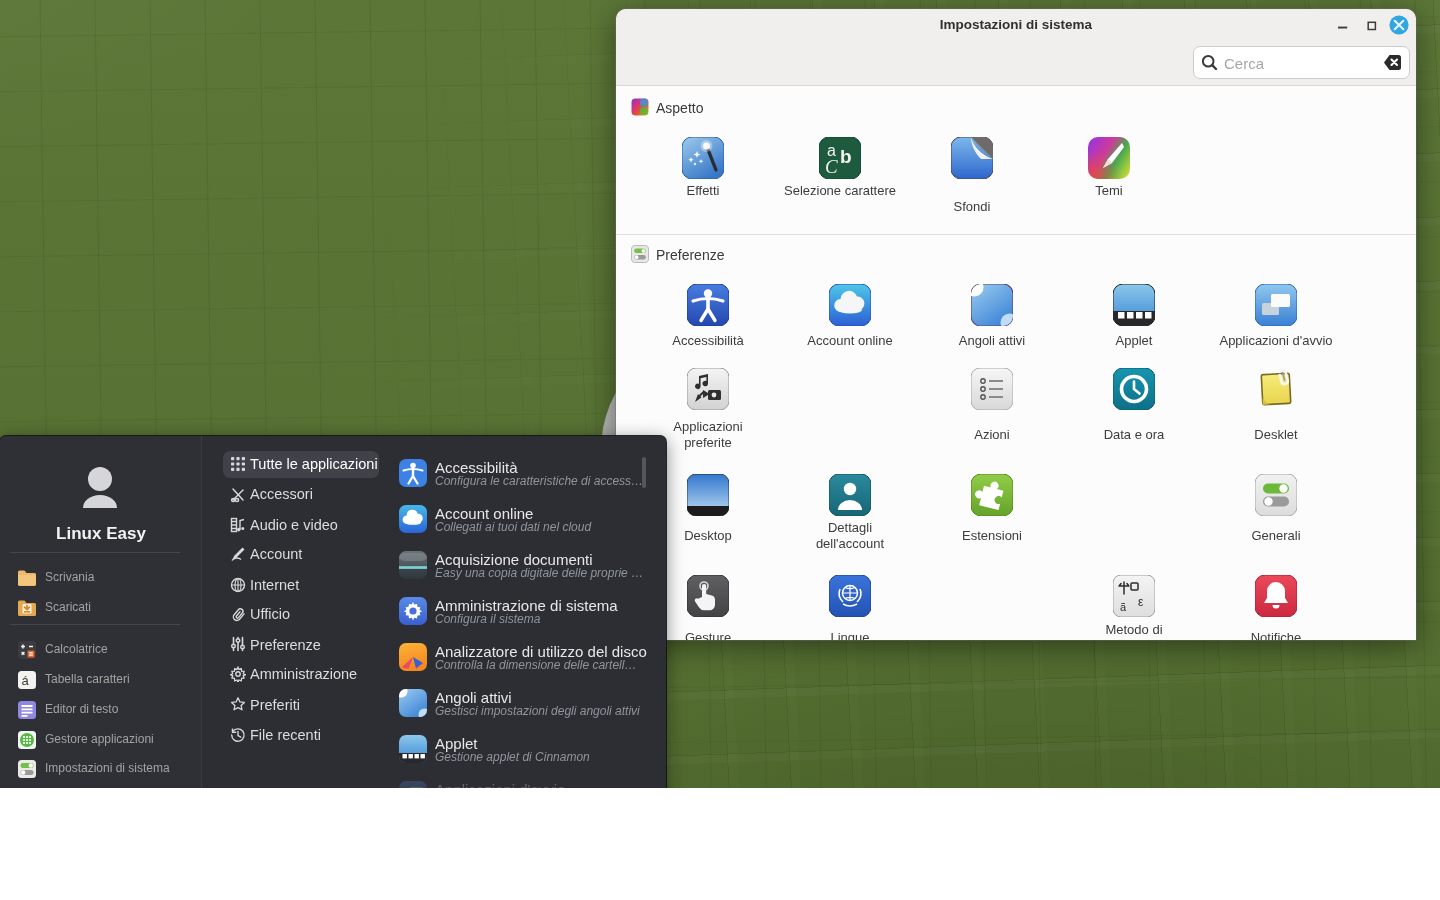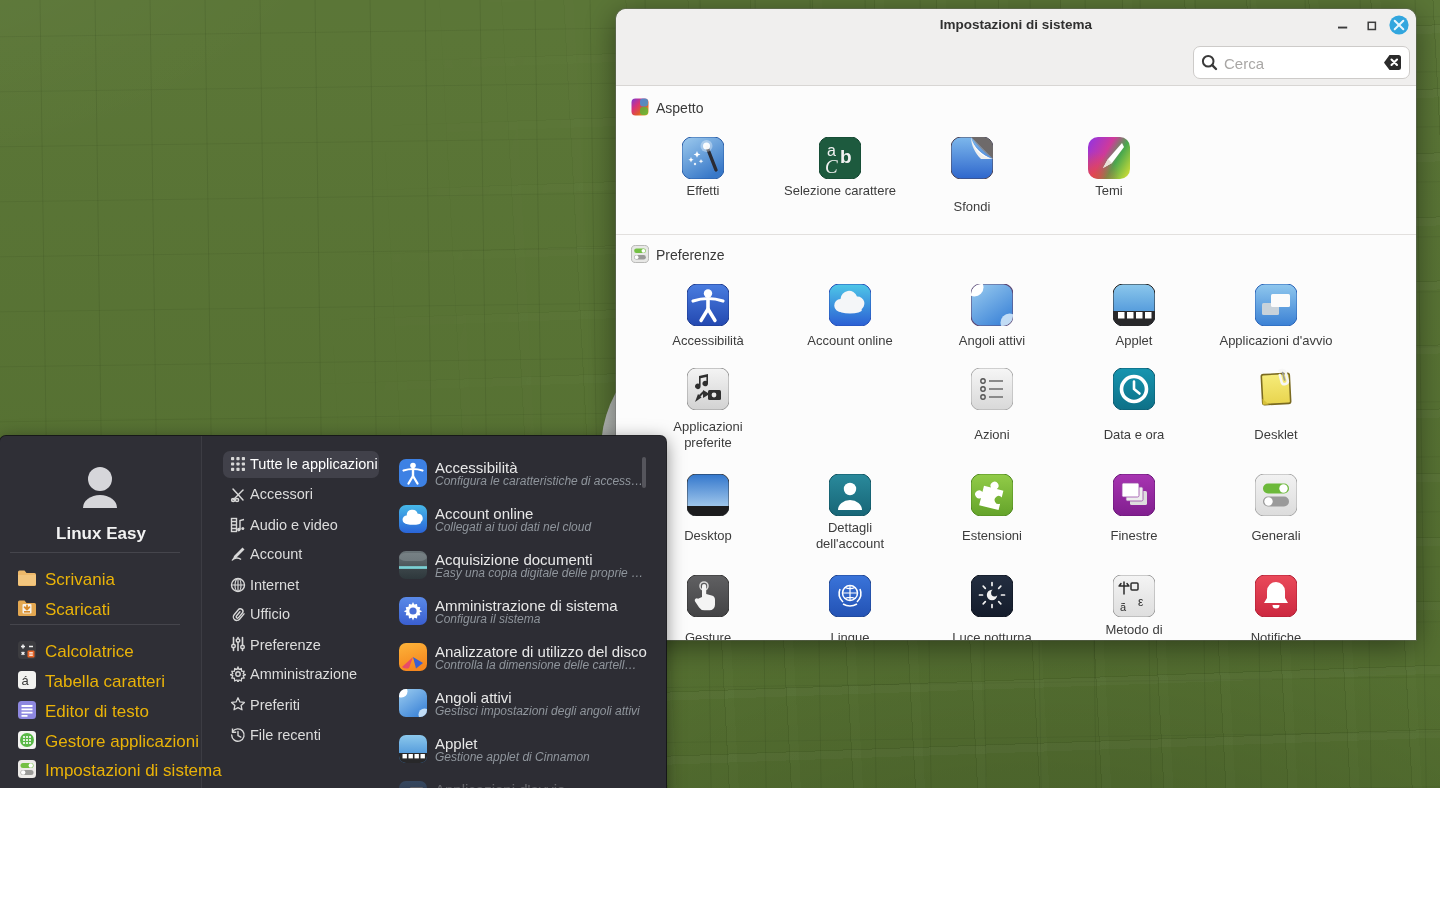--- a/index.html
+++ b/index.html
@@ -51,21 +51,21 @@
 .cell svg{display:block;margin:0 auto;}
 .lb{font-size:13px;line-height:16px;color:#3c3c3c;margin-top:0;}
 .lb2{height:32px;display:flex;flex-direction:column;justify-content:center;}
 
 
 #menu{left:0;top:436px;width:666px;height:423px;background:#2d2d34;
  border-radius:6px 6px 0 0;box-shadow:0 0 0 1px rgba(18,18,22,0.9), 0 4px 18px rgba(0,0,0,0.5);}
 #sidebar{position:absolute;left:0;top:0;width:202px;height:423px;background:#2f2f36;
  border-right:1px solid #3c3c43;border-radius:6px 0 0 0;}
 .mssep{position:absolute;left:10px;width:170px;height:1px;background:#45454c;}
-.mitem{position:absolute;font-size:17px;color:#eab308;white-space:nowrap;}
+.mitem{position:absolute;font-size:12px;color:#a3a3a3;white-space:nowrap;}
 .catitem{position:absolute;left:250px;font-size:14.5px;color:#dcdcdc;white-space:nowrap;}
 .appt{position:absolute;left:435px;font-size:15px;color:#e8e8e8;white-space:nowrap;}
 .apps{position:absolute;left:435px;font-size:12px;color:#8f959c;white-space:nowrap;font-style:italic;}
 #mselect{position:absolute;left:223px;top:15px;width:156px;height:27px;background:#41414a;border-radius:7px;}
 #msearch{position:absolute;left:223px;top:382px;width:430px;height:31px;background:#35353d;
  border:2px solid #3886bd;border-radius:4px;}
 .mcirc{position:absolute;width:33px;height:33px;border-radius:50%;background:#47474e;top:375px;}
 
 
 #panel{left:0;top:859px;width:1440px;height:41px;background:#1b1b1f;}
@@ -382,35 +382,20 @@
               <stop offset="1" stop-color="#64a32a"></stop>
             </linearGradient>
           </defs>
         <rect width="42" height="42" rx="10" fill="url(#gEs)" stroke="#528a20" stroke-width="1"></rect>
         <g transform="rotate(14 21 21)">
           <path d="M11 14 h7.2 a4 4 0 1 1 6 0 H 31 v7 a4 4 0 1 0 0 6.5 V 34 H 11 v-7.5 a4 4 0 1 1 0-6 Z" fill="#fff"></path>
         </g>
       </svg>
       <div class="lb lb2" style="margin-top:4px">Estensioni</div>
     </div>
-    <div class="cell" style="left:443px;top:465px">
-      <svg width="42" height="42" viewBox="0 0 42 42">
-        <defs>
-            <linearGradient id="gFi" x1="0" y1="0" x2="0" y2="1">
-          <stop offset="0" stop-color="#a835b2"></stop>
-              <stop offset="1" stop-color="#801e8e"></stop>
-            </linearGradient>
-          </defs>
-        <rect width="42" height="42" rx="10" fill="url(#gFi)" stroke="#6a1878" stroke-width="1"></rect>
-        <rect x="17" y="17" width="17" height="14" rx="1.5" fill="#ddd"></rect>
-        <rect x="13" y="13" width="17" height="14" rx="1.5" fill="#eee" stroke="#9a4aa8" stroke-width="0.8"></rect>
-        <rect x="9" y="9" width="17" height="14" rx="1.5" fill="#fff" stroke="#9a4aa8" stroke-width="0.8"></rect>
-      </svg>
-      <div class="lb lb2" style="margin-top:4px">Finestre</div>
-    </div>
     <div class="cell" style="left:585px;top:465px">
       <svg width="42" height="42" viewBox="0 0 42 42">
         <defs>
             <linearGradient id="gGe" x1="0" y1="0" x2="0" y2="1">
           <stop offset="0" stop-color="#f2f2f2"></stop>
               <stop offset="1" stop-color="#dcdcdc"></stop>
             </linearGradient>
           </defs>
         <rect width="42" height="42" rx="9" fill="url(#gGe)" stroke="#a8a8a8" stroke-width="1"></rect>
         <rect x="8" y="9.5" width="26" height="10" rx="5" fill="#6cb93a"></rect>
@@ -443,37 +428,20 @@
               <stop offset="1" stop-color="#2352b4"></stop>
             </linearGradient>
           </defs>
         <rect width="42" height="42" rx="10" fill="url(#gLi)" stroke="#1c428f" stroke-width="1"></rect>
         <circle cx="21" cy="18" r="7.5" fill="none" stroke="#fff" stroke-width="1.5"></circle>
         <path d="M13.5 18 h15 M21 10.5 v15 M16 12.5 a9.5 7.5 0 0 0 10 0 M16 23.5 a9.5 7.5 0 0 1 10 0" stroke="#fff" stroke-width="1.2" fill="none"></path>
         <path d="M11 14 q-3 7 3 13 M31 14 q3 7 -3 13" stroke="#fff" stroke-width="1.6" fill="none"></path>
         <path d="M14 29 q7 4 14 0" stroke="#fff" stroke-width="1.6" fill="none"></path>
       </svg>
       <div class="lb lb2" style="margin-top:5px">Lingue</div>
-    </div>
-    <div class="cell" style="left:301px;top:566px">
-      <svg width="42" height="42" viewBox="0 0 42 42">
-        <defs>
-            <linearGradient id="gLn" x1="0" y1="0" x2="0" y2="1">
-          <stop offset="0" stop-color="#232e40"></stop>
-              <stop offset="1" stop-color="#141c2b"></stop>
-            </linearGradient>
-          </defs>
-        <rect width="42" height="42" rx="10" fill="url(#gLn)" stroke="#0e1420" stroke-width="1"></rect>
-        <circle cx="21" cy="20" r="5.2" fill="#f2f2f2"></circle>
-        <circle cx="23.5" cy="18" r="3.4" fill="#1b2433"></circle>
-        <g stroke="#f2f2f2" stroke-width="1.7" stroke-linecap="round">
-          <path d="M21 10.5 v-3 M21 29.5 v3 M11.5 20 h-3 M30.5 20 h3 M14.3 13.3 l-2.1-2.1 M27.7 13.3 l2.1-2.1 M14.3 26.7 l-2.1 2.1 M27.7 26.7 l2.1 2.1"></path>
-        </g>
-      </svg>
-      <div class="lb lb2" style="margin-top:5px">Luce notturna</div>
     </div>
     <div class="cell" style="left:443px;top:566px">
       <svg width="42" height="42" viewBox="0 0 42 42">
         <defs>
             <linearGradient id="gMi" x1="0" y1="0" x2="0" y2="1">
           <stop offset="0" stop-color="#f4f4f4"></stop>
               <stop offset="1" stop-color="#dedede"></stop>
             </linearGradient>
           </defs>
         <rect width="42" height="42" rx="8" fill="url(#gMi)" stroke="#a0a0a0" stroke-width="1"></rect>

